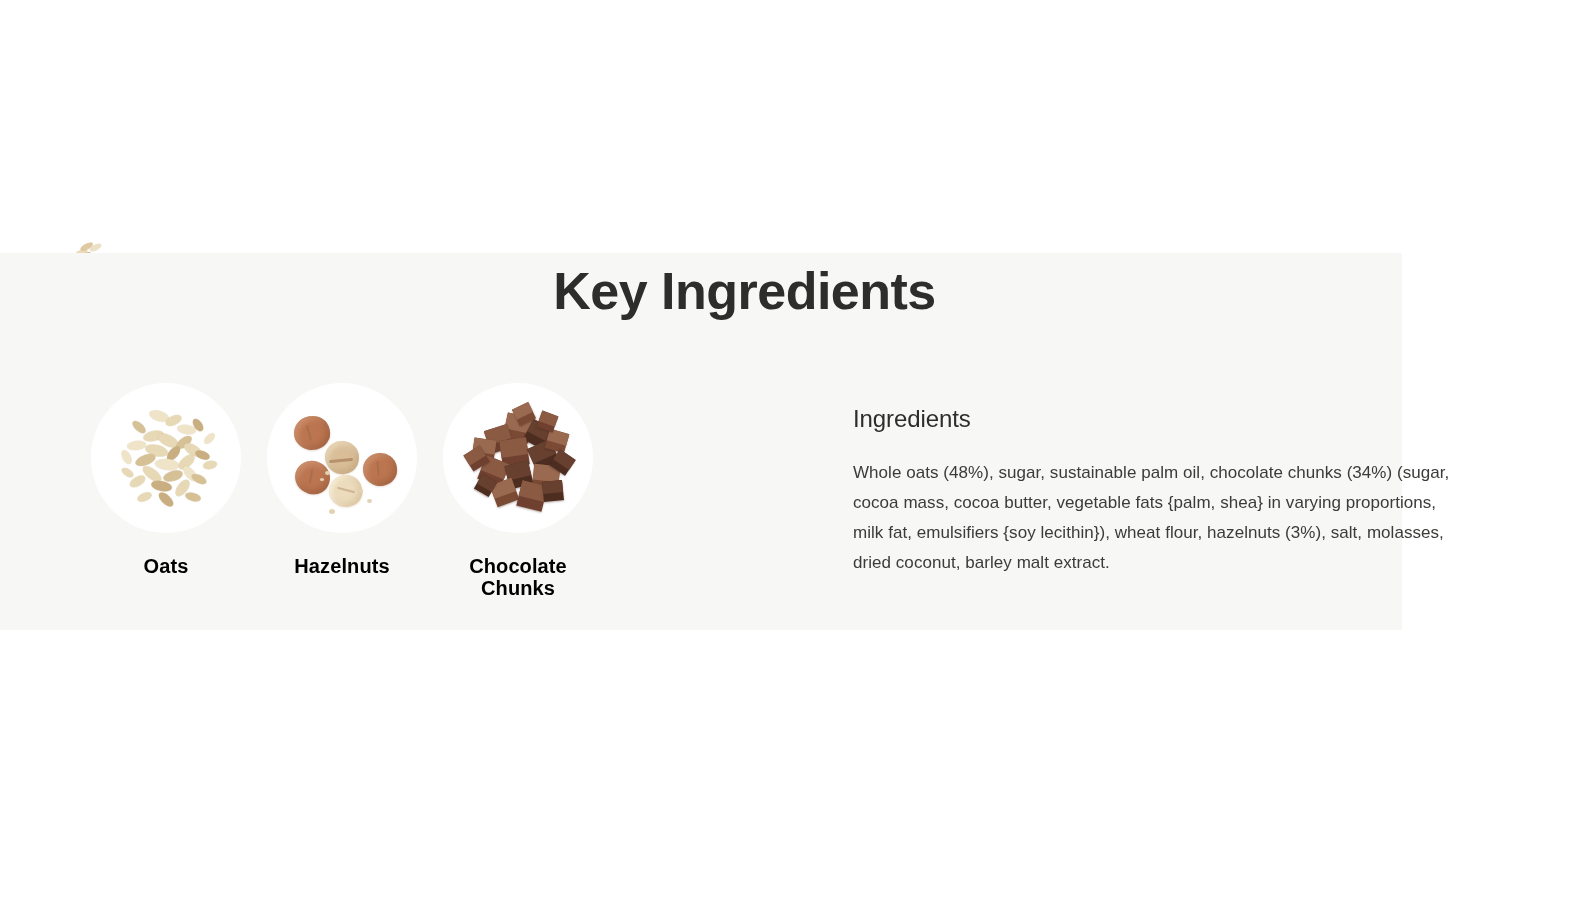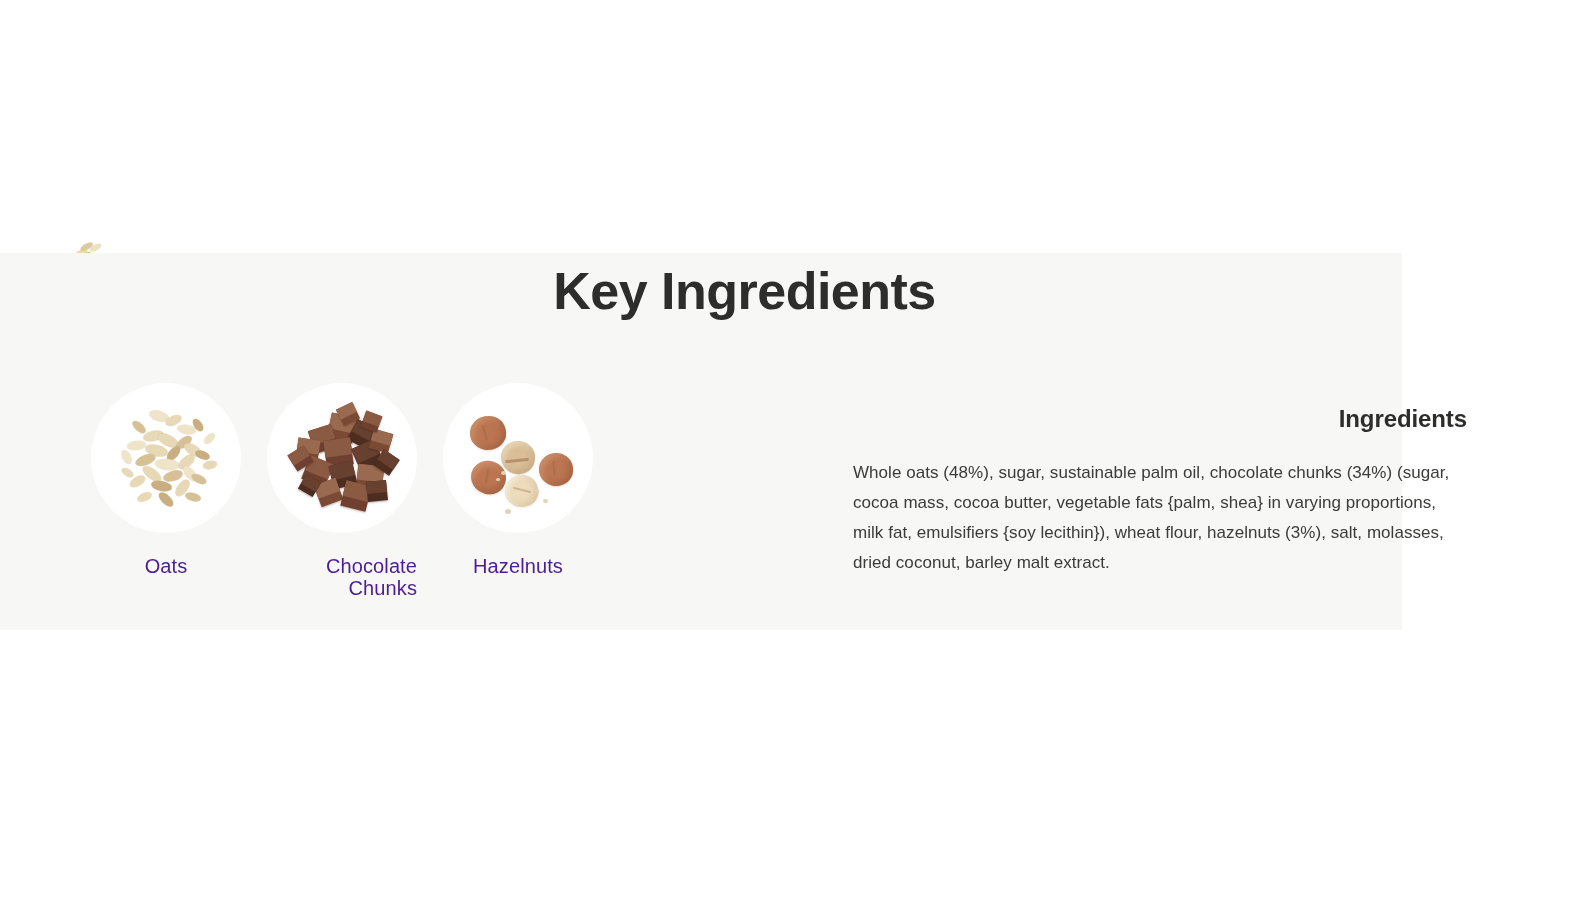--- a/index.html
+++ b/index.html
@@ -90,23 +90,23 @@
     height: 150px;
     border-radius: 50%;
     background: #ffffff;
     overflow: hidden;
     flex: none;
   }
 
   .ingredient-label {
     margin-top: 22px;
     font-size: 20px;
-    font-weight: 400;
-    color: #4c1d95;
-    text-align: right;
+    font-weight: 700;
+    color: #000000;
+    text-align: center;
     line-height: 1.12;
     letter-spacing: .1px;
   }
 
   
   .oat {
     position: absolute;
     border-radius: 52% 48% 50% 50%;
     background: #e7d9b6;
     box-shadow: 0 0 0 .5px rgba(170,145,95,.18);
@@ -158,25 +158,24 @@
 
   
   .ingredients-panel {
     position: absolute;
     left: 853px;
     top: 152px;
     width: 614px;
   }
   .panel-heading {
     font-size: 24px;
-    font-weight: 700;
+    font-weight: 400;
     color: #2d2d2b;
     letter-spacing: -0.1px;
     line-height: 1.2;
-    text-align: right;
   }
   .panel-body {
     margin-top: 24px;
     font-size: 17px;
     line-height: 30px;
     color: #3b3b39;
     letter-spacing: .05px;
   }
 
   
@@ -238,20 +237,41 @@
           <span class="oat" style="left:46px;  top:110px; width:15px; height:8px;  transform:rotate(-22deg);"></span>
           <span class="oat d" style="left:94px;  top:110px; width:16px; height:8px;  transform:rotate(16deg);"></span>
           <span class="oat l" style="left:112px; top:52px;  width:13px; height:7px;  transform:rotate(-44deg);"></span>
           <span class="oat" style="left:30px;  top:86px;  width:13px; height:7px;  transform:rotate(34deg);"></span>
         </div>
         <div class="ingredient-label">Oats</div>
       </div>
 
       <div class="ingredient-item">
         <div class="ingredient-circle">
+          <span class="nut" style="left:27px; top:33px; width:36px; height:34px; transform:rotate(-12deg);"></span>
+          <span class="nut-crack" style="left:41px; top:42px; width:2px;  height:16px; transform:rotate(-16deg);"></span>
+          <span class="nut tan" style="left:58px; top:58px; width:34px; height:33px; transform:rotate(8deg);"></span>
+          <span class="nut-crack" style="left:62px; top:76px; width:24px; height:3px;  transform:rotate(-6deg);"></span>
+          <span class="nut" style="left:28px; top:78px; width:35px; height:33px; transform:rotate(16deg);"></span>
+          <span class="nut-crack" style="left:43px; top:86px; width:2px;  height:15px; transform:rotate(10deg);"></span>
+          <span class="nut" style="left:96px; top:70px; width:34px; height:33px; transform:rotate(-8deg);"></span>
+          <span class="nut-crack" style="left:110px;top:78px; width:2px;  height:15px; transform:rotate(-4deg);"></span>
+          <span class="nut cream" style="left:62px; top:92px; width:33px; height:32px; transform:rotate(-18deg);"></span>
+          <span class="nut-crack" style="left:70px; top:106px;width:18px; height:2px;  transform:rotate(14deg); opacity:.35;"></span>
+          <span class="crumb" style="left:58px; top:88px; width:5px; height:4px;"></span>
+          <span class="crumb" style="left:53px; top:95px; width:4px; height:3px;"></span>
+          <span class="crumb" style="left:62px; top:126px;width:6px; height:5px;"></span>
+          <span class="crumb" style="left:92px; top:106px;width:4px; height:3px;"></span>
+          <span class="crumb" style="left:100px;top:116px;width:5px; height:4px;"></span>
+        </div>
+        <div class="ingredient-label">Hazelnuts</div>
+      </div>
+
+      <div class="ingredient-item">
+        <div class="ingredient-circle">
           <span class="choc lt" style="left:62px; top:32px; width:26px; height:26px; transform:rotate(12deg);"></span>
           <span class="choc" style="left:44px; top:44px; width:24px; height:24px; transform:rotate(-18deg);"></span>
           <span class="choc dk" style="left:84px; top:40px; width:23px; height:23px; transform:rotate(28deg);"></span>
           <span class="choc lt" style="left:30px; top:56px; width:22px; height:22px; transform:rotate(8deg);"></span>
           <span class="choc" style="left:58px; top:56px; width:27px; height:27px; transform:rotate(-8deg);"></span>
           <span class="choc dk" style="left:88px; top:60px; width:25px; height:25px; transform:rotate(-24deg);"></span>
           <span class="choc lt" style="left:104px;top:48px; width:20px; height:20px; transform:rotate(16deg);"></span>
           <span class="choc" style="left:38px; top:76px; width:25px; height:25px; transform:rotate(22deg);"></span>
           <span class="choc dk" style="left:64px; top:80px; width:24px; height:24px; transform:rotate(-14deg);"></span>
           <span class="choc lt" style="left:90px; top:82px; width:26px; height:26px; transform:rotate(6deg);"></span>
@@ -260,41 +280,20 @@
           <span class="choc lt" style="left:50px; top:98px; width:23px; height:23px; transform:rotate(-20deg);"></span>
           <span class="choc" style="left:76px; top:100px;width:26px; height:26px; transform:rotate(14deg);"></span>
           <span class="choc dk" style="left:100px;top:98px; width:20px; height:20px; transform:rotate(-6deg);"></span>
           <span class="choc lt" style="left:72px; top:22px; width:18px; height:18px; transform:rotate(-26deg);"></span>
           <span class="choc" style="left:96px; top:30px; width:17px; height:17px; transform:rotate(20deg);"></span>
           <span class="choc dk" style="left:34px; top:94px; width:17px; height:17px; transform:rotate(30deg);"></span>
         </div>
         <div class="ingredient-label">Chocolate Chunks</div>
       </div>
 
-      <div class="ingredient-item">
-        <div class="ingredient-circle">
-          <span class="nut" style="left:27px; top:33px; width:36px; height:34px; transform:rotate(-12deg);"></span>
-          <span class="nut-crack" style="left:41px; top:42px; width:2px;  height:16px; transform:rotate(-16deg);"></span>
-          <span class="nut tan" style="left:58px; top:58px; width:34px; height:33px; transform:rotate(8deg);"></span>
-          <span class="nut-crack" style="left:62px; top:76px; width:24px; height:3px;  transform:rotate(-6deg);"></span>
-          <span class="nut" style="left:28px; top:78px; width:35px; height:33px; transform:rotate(16deg);"></span>
-          <span class="nut-crack" style="left:43px; top:86px; width:2px;  height:15px; transform:rotate(10deg);"></span>
-          <span class="nut" style="left:96px; top:70px; width:34px; height:33px; transform:rotate(-8deg);"></span>
-          <span class="nut-crack" style="left:110px;top:78px; width:2px;  height:15px; transform:rotate(-4deg);"></span>
-          <span class="nut cream" style="left:62px; top:92px; width:33px; height:32px; transform:rotate(-18deg);"></span>
-          <span class="nut-crack" style="left:70px; top:106px;width:18px; height:2px;  transform:rotate(14deg); opacity:.35;"></span>
-          <span class="crumb" style="left:58px; top:88px; width:5px; height:4px;"></span>
-          <span class="crumb" style="left:53px; top:95px; width:4px; height:3px;"></span>
-          <span class="crumb" style="left:62px; top:126px;width:6px; height:5px;"></span>
-          <span class="crumb" style="left:92px; top:106px;width:4px; height:3px;"></span>
-          <span class="crumb" style="left:100px;top:116px;width:5px; height:4px;"></span>
-        </div>
-        <div class="ingredient-label">Hazelnuts</div>
-      </div>
-
     </div>
 
     <div class="ingredients-panel">
       <h2 class="panel-heading">Ingredients</h2>
       <p class="panel-body">Whole oats (48%), sugar, sustainable palm oil, chocolate chunks (34%) (sugar, cocoa mass, cocoa butter, vegetable fats {palm, shea} in varying proportions, milk fat, emulsifiers {soy lecithin}), wheat flour, hazelnuts (3%), salt, molasses, dried coconut, barley malt extract.</p>
     </div>
 
   </div>
 
   <div class="bottom-band"></div>

